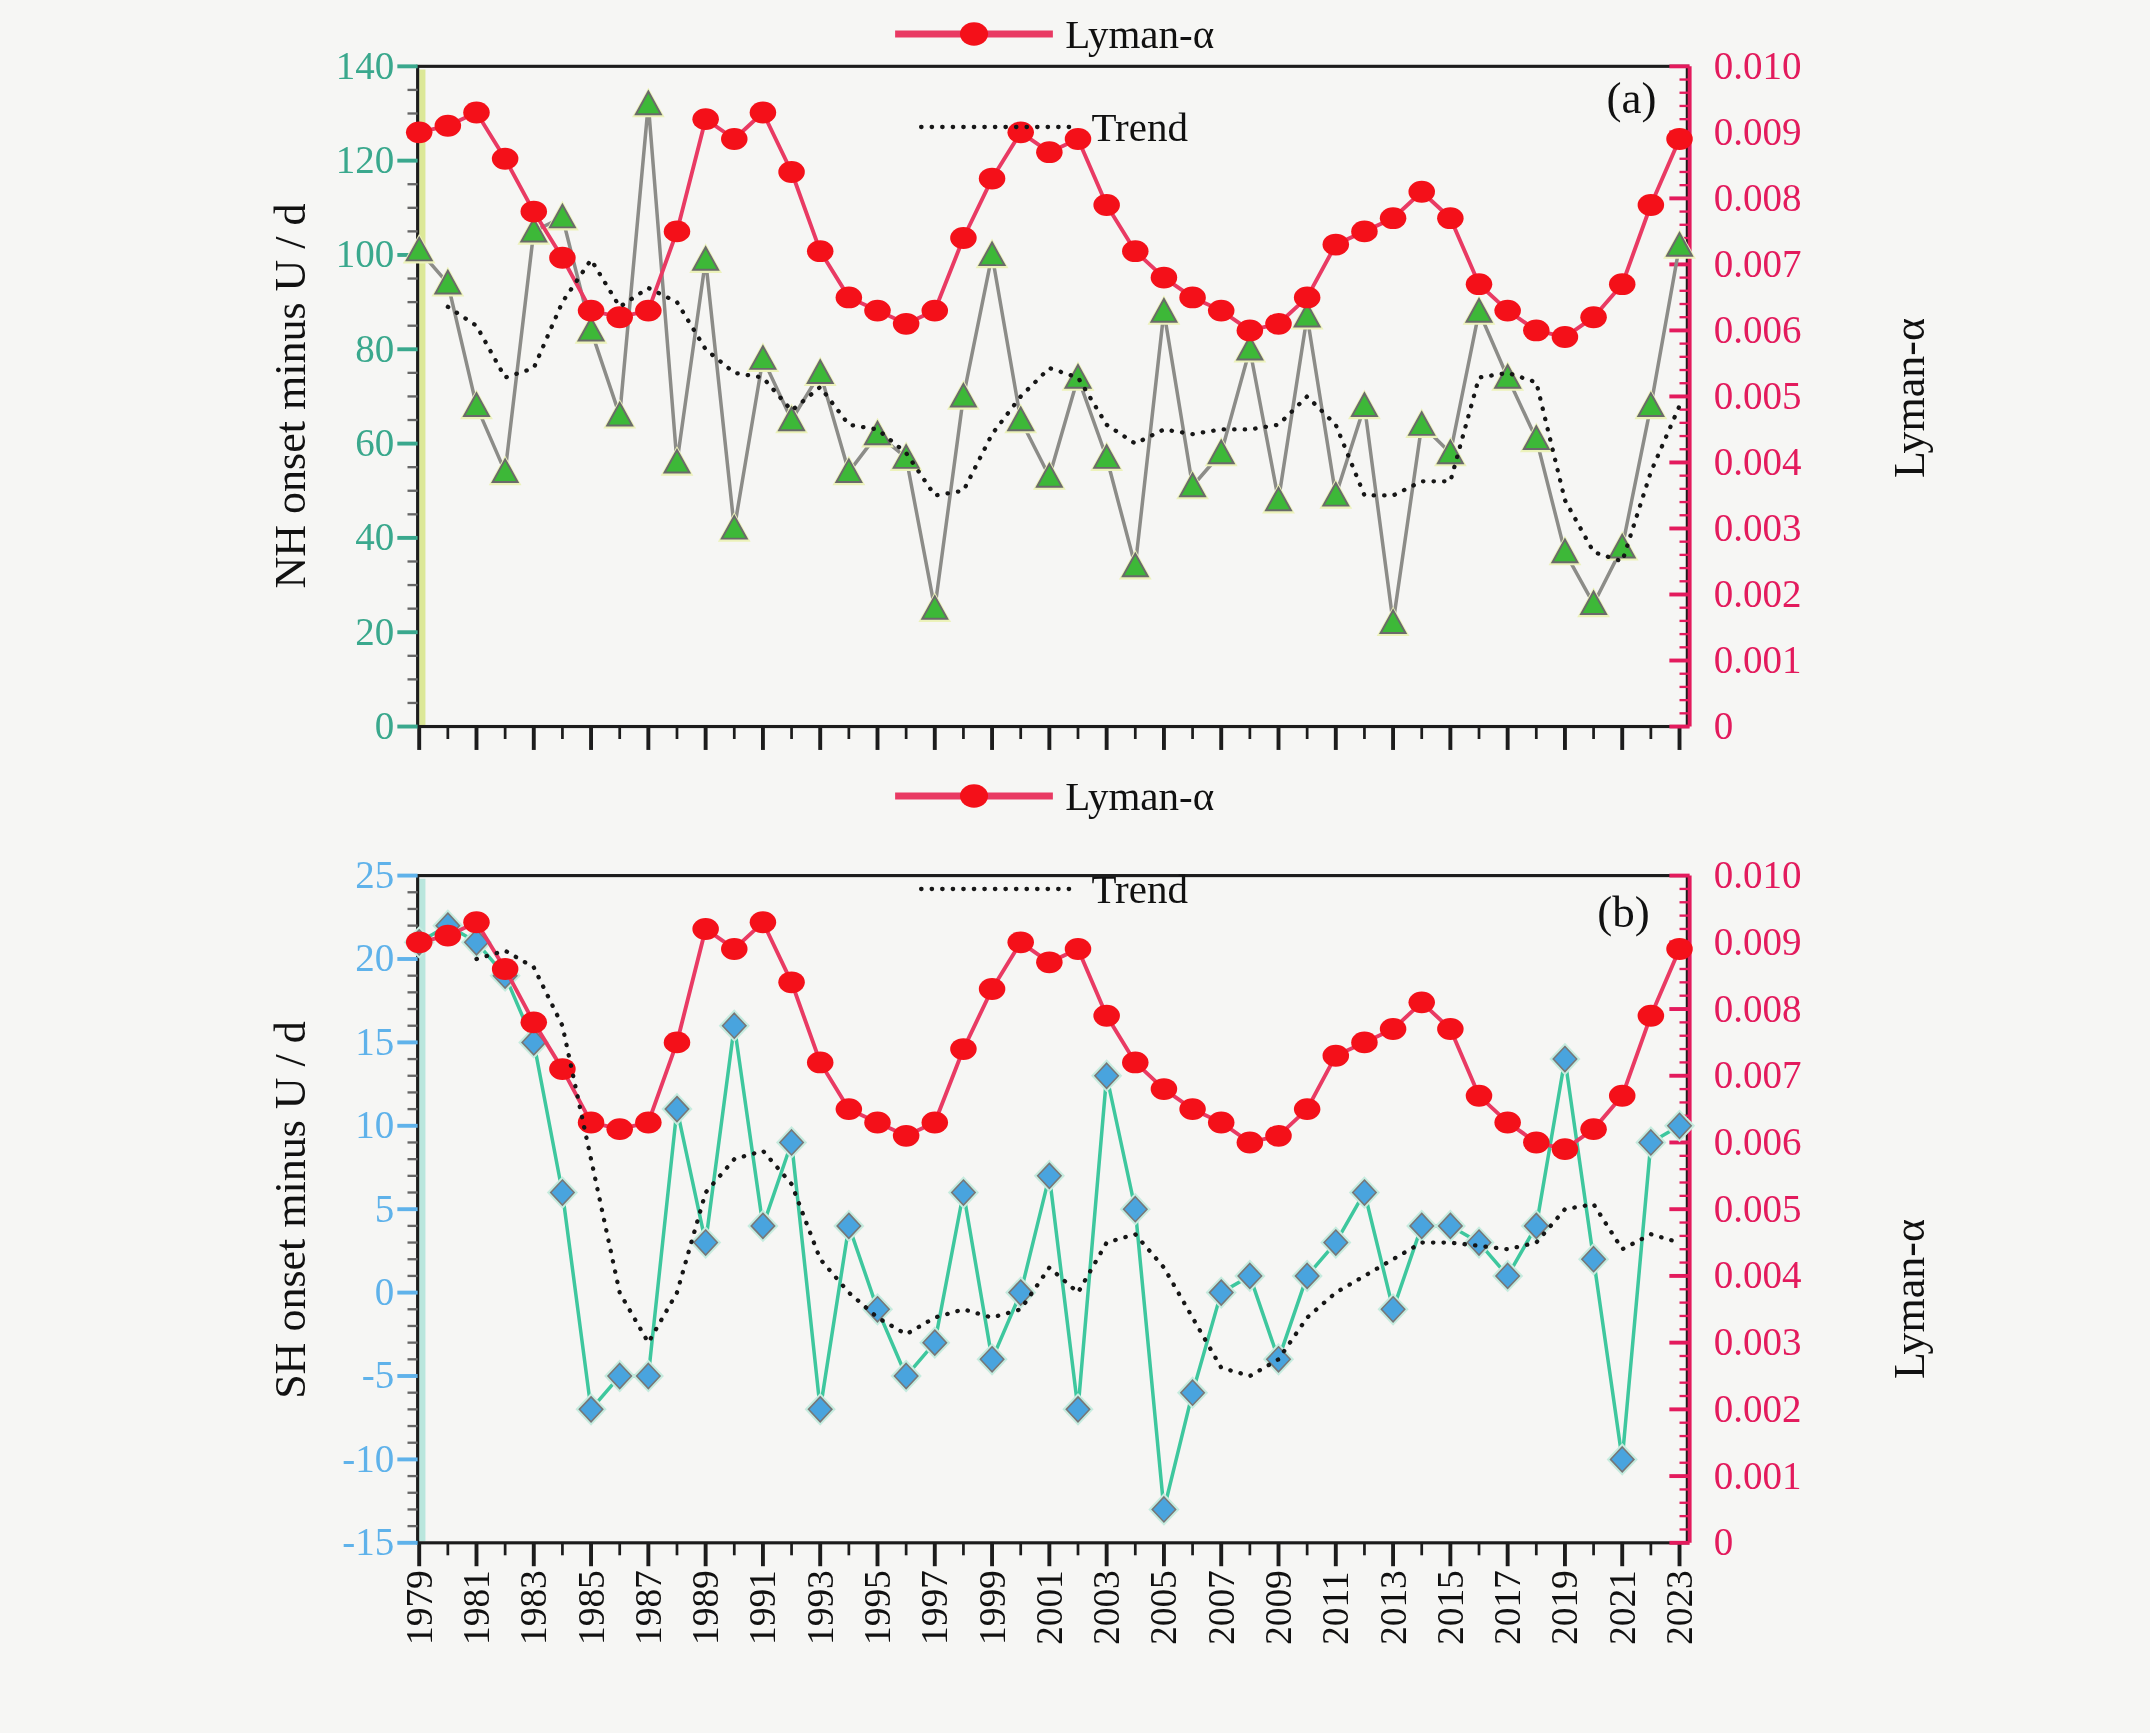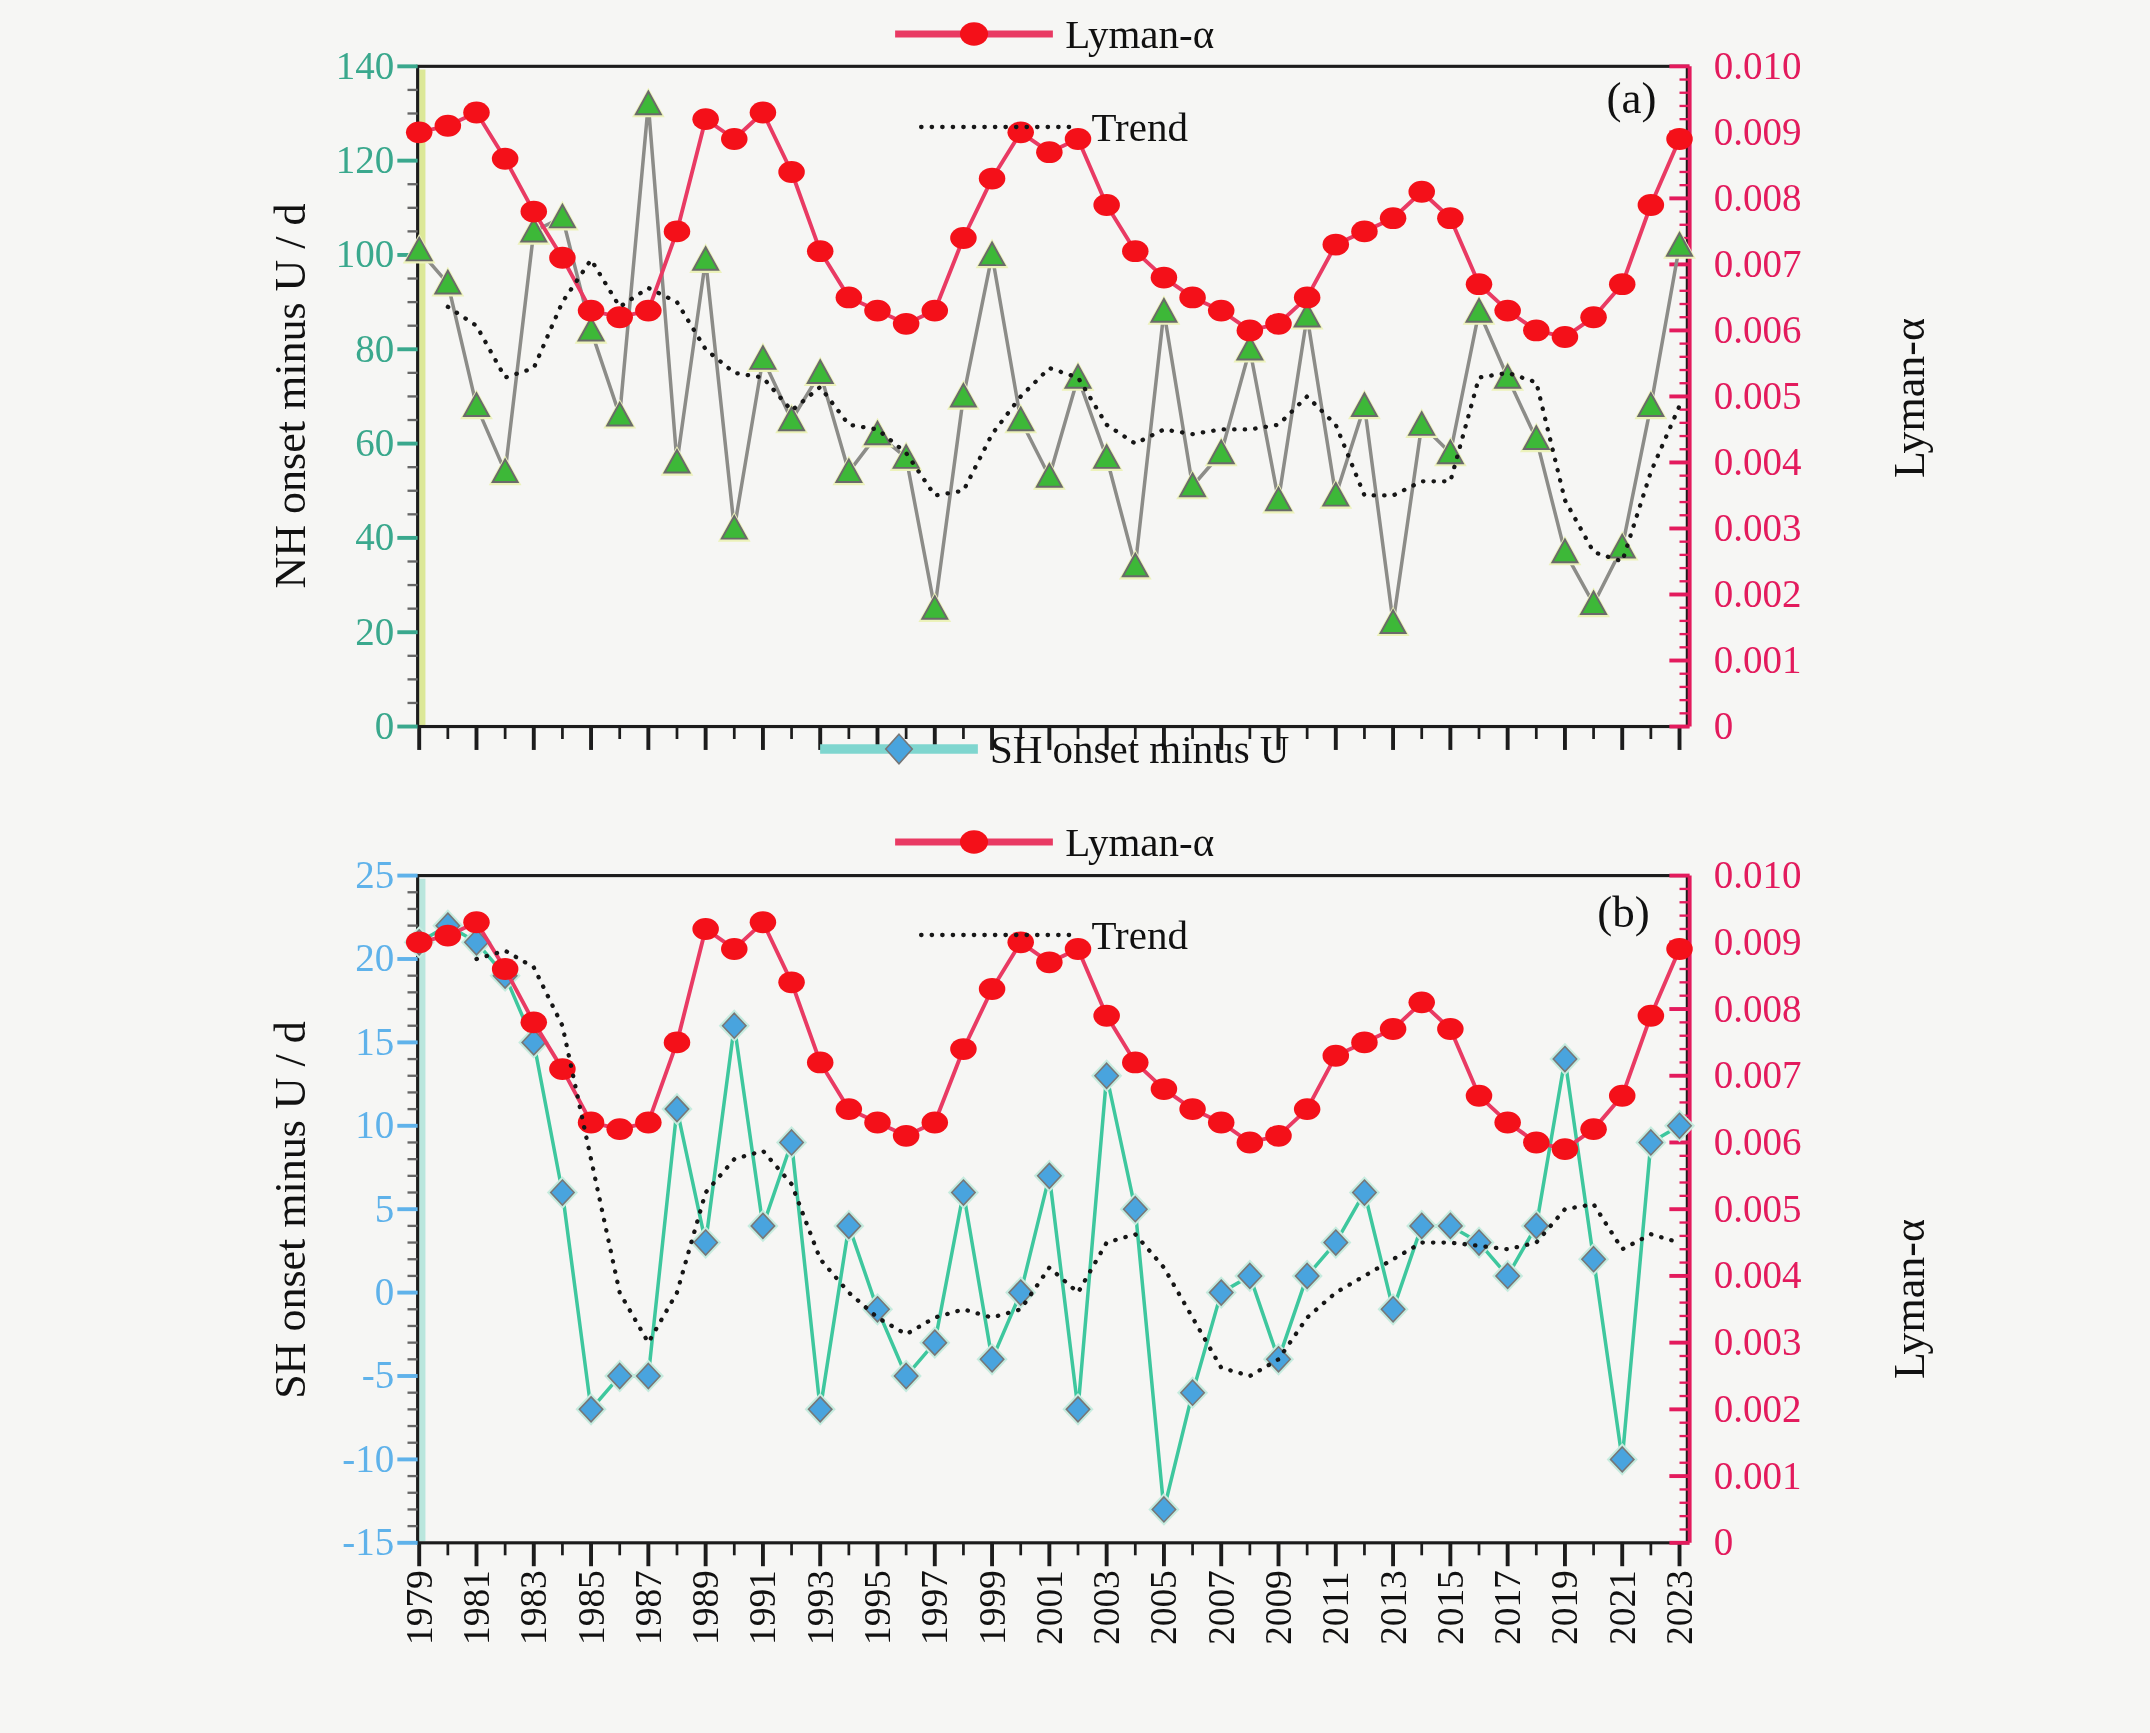--- a/index.html
+++ b/index.html
@@ -689,27 +689,20 @@
       <span class="legend-swatch"><svg width="164" height="36" viewBox="0 0 210 46">
             <line x1="4" y1="23" x2="206" y2="23" stroke="#161616" stroke-width="5.5" stroke-dasharray="0.5 13" stroke-linecap="round"></line>
           </svg></span>
       <span class="legend-label">Trend</span>
     </div>
   </div>
 
   <div class="legend" style="top:813px;">
     <div class="legend-item">
       <span class="legend-swatch"><svg width="164" height="36" viewBox="0 0 210 46">
-            <line x1="4" y1="23" x2="206" y2="23" stroke="#7fd6cf" stroke-width="12"></line>
-            <polygon points="105,4 122,23 105,42 88,23" fill="#49a4de" stroke="#777777" stroke-width="2"></polygon>
-          </svg></span>
-      <span class="legend-label">SH onset minus U</span>
-    </div>
-    <div class="legend-item">
-      <span class="legend-swatch"><svg width="164" height="36" viewBox="0 0 210 46">
             <line x1="4" y1="23" x2="206" y2="23" stroke="#e93a63" stroke-width="9"></line>
             <ellipse cx="105" cy="23" rx="18" ry="15" fill="#f41019"></ellipse>
           </svg></span>
       <span class="legend-label">Lyman-α</span>
     </div>
     <div class="legend-item">
       <span class="legend-swatch"><svg width="164" height="36" viewBox="0 0 210 46">
             <line x1="4" y1="23" x2="206" y2="23" stroke="#161616" stroke-width="5.5" stroke-dasharray="0.5 13" stroke-linecap="round"></line>
           </svg></span>
       <span class="legend-label">Trend</span>

